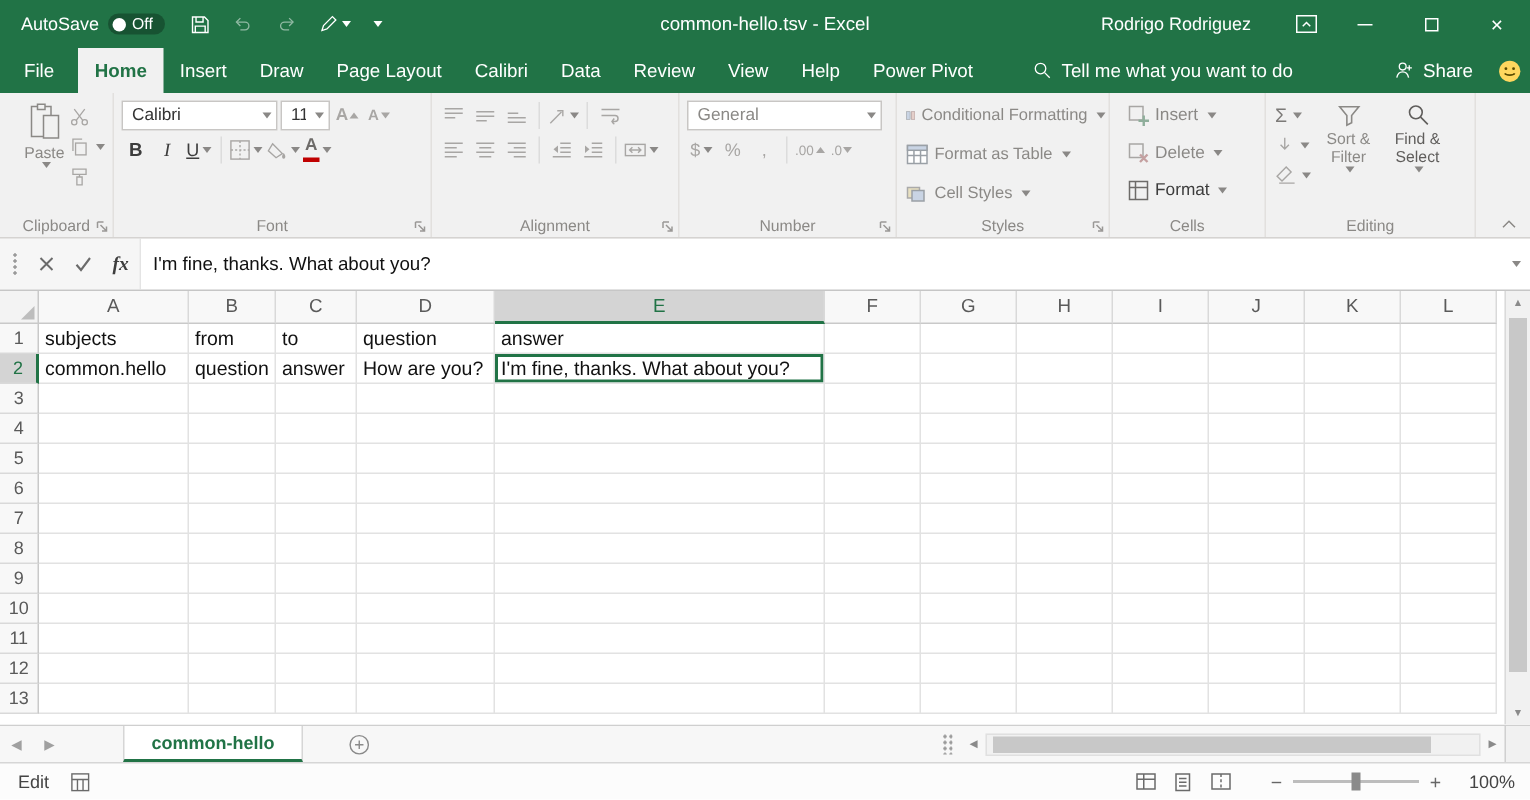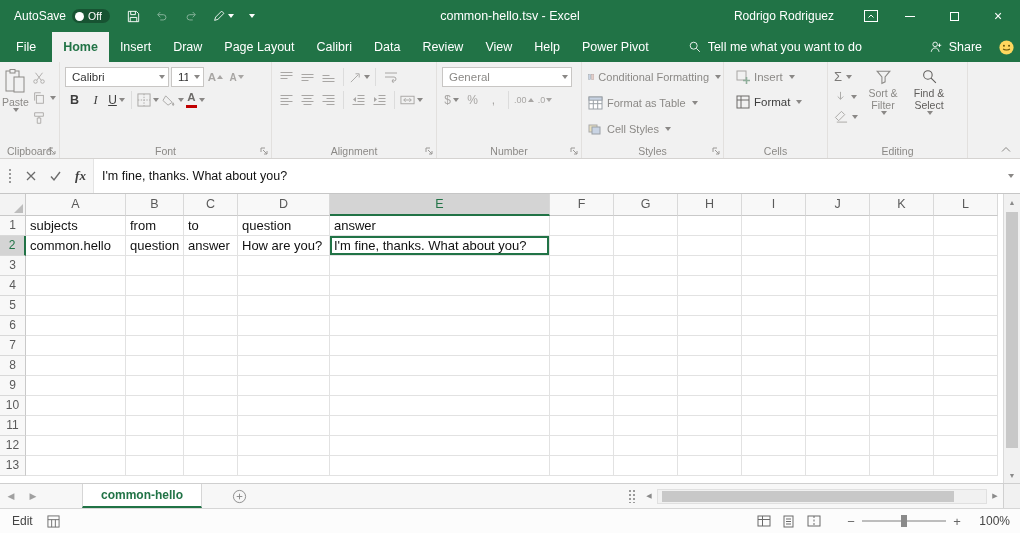--- a/index.html
+++ b/index.html
@@ -42,21 +42,21 @@
   .bigbtn{display:flex;flex-direction:column;align-items:center;padding-top:4px;font-size:10.5px;line-height:1.15;color:#8b8986;text-align:center;}
   .bigbtn .lbl{margin-top:2px;}
   .mbtn{height:20px;min-width:19px;display:flex;align-items:center;justify-content:center;color:#a8a6a4;}
   .mbtn.dark{color:#3d3d3d;}
   .vsep{width:1px;height:18px;background:#dcdcdc;margin:0 3px;align-self:center;}
   .minicol{display:flex;flex-direction:column;gap:3px;padding:5px 3px;}
   .minirow{display:flex;align-items:center;gap:2px;height:17px;color:#a8a6a4;}
   .combo{height:20px;background:#fff;border:1px solid #c8c6c4;display:flex;align-items:center;font-size:11.5px;color:#333;}
   .combo .cval{flex:1;padding-left:6px;white-space:nowrap;overflow:hidden;}
   .combo .czone{width:15px;display:flex;align-items:center;justify-content:center;}
-  .g-clipboard{width:60px;display:flex;}
+  .g-clipboard{width:76px;display:flex;justify-content:flex-end;}
   .g-font{width:212px;}
   .g-align{width:165px;}
   .g-number{width:145px;}
   .g-styles{width:142px;}
   .g-cells{width:104px;}
   .g-editing{width:140px;display:flex;}
   .frow{display:flex;align-items:center;gap:2px;margin:3px 3px 2px;}
   .letterA{font-size:11.5px;font-weight:700;color:#a8a6a4;}
   .tri-up{width:0;height:0;border-left:3px solid transparent;border-right:3px solid transparent;border-bottom:4px solid #a8a6a4;margin-left:1px;}
   .tri-dn{width:0;height:0;border-left:3px solid transparent;border-right:3px solid transparent;border-top:4px solid #a8a6a4;margin-left:1px;}
@@ -478,20 +478,28 @@
 
     <div class="rgroup g-cells">
       <div class="cells-row">
         <svg width="14" height="14" viewBox="0 0 14 14" fill="none">
             <rect x="1" y="1" width="9" height="9" stroke="#a8a6a4"></rect>
             <path d="M10.5 7v7M7 10.5h7" stroke="#8fae9b" stroke-width="1.6"></path>
           </svg>
         <span>Insert</span>
         <span class="car"></span>
       </div>
+      <div class="cells-row">
+        <svg width="14" height="14" viewBox="0 0 14 14" fill="none">
+            <rect x="1" y="1" width="9" height="9" stroke="#a8a6a4"></rect>
+            <path d="M8 8l5 5M13 8l-5 5" stroke="#c4a0a0" stroke-width="1.6"></path>
+          </svg>
+        <span>Delete</span>
+        <span class="car"></span>
+      </div>
       <div class="cells-row" style="color:#3d3d3d">
         <svg width="14" height="14" viewBox="0 0 14 14" fill="none">
             <rect x="1" y="1" width="12" height="12" stroke="#6d6b69"></rect>
             <path d="M1 5h12M5 1v12" stroke="#6d6b69"></path>
           </svg>
         <span>Format</span>
         <span class="car"></span>
       </div>
       <span class="glabel">Cells</span>
     </div>

